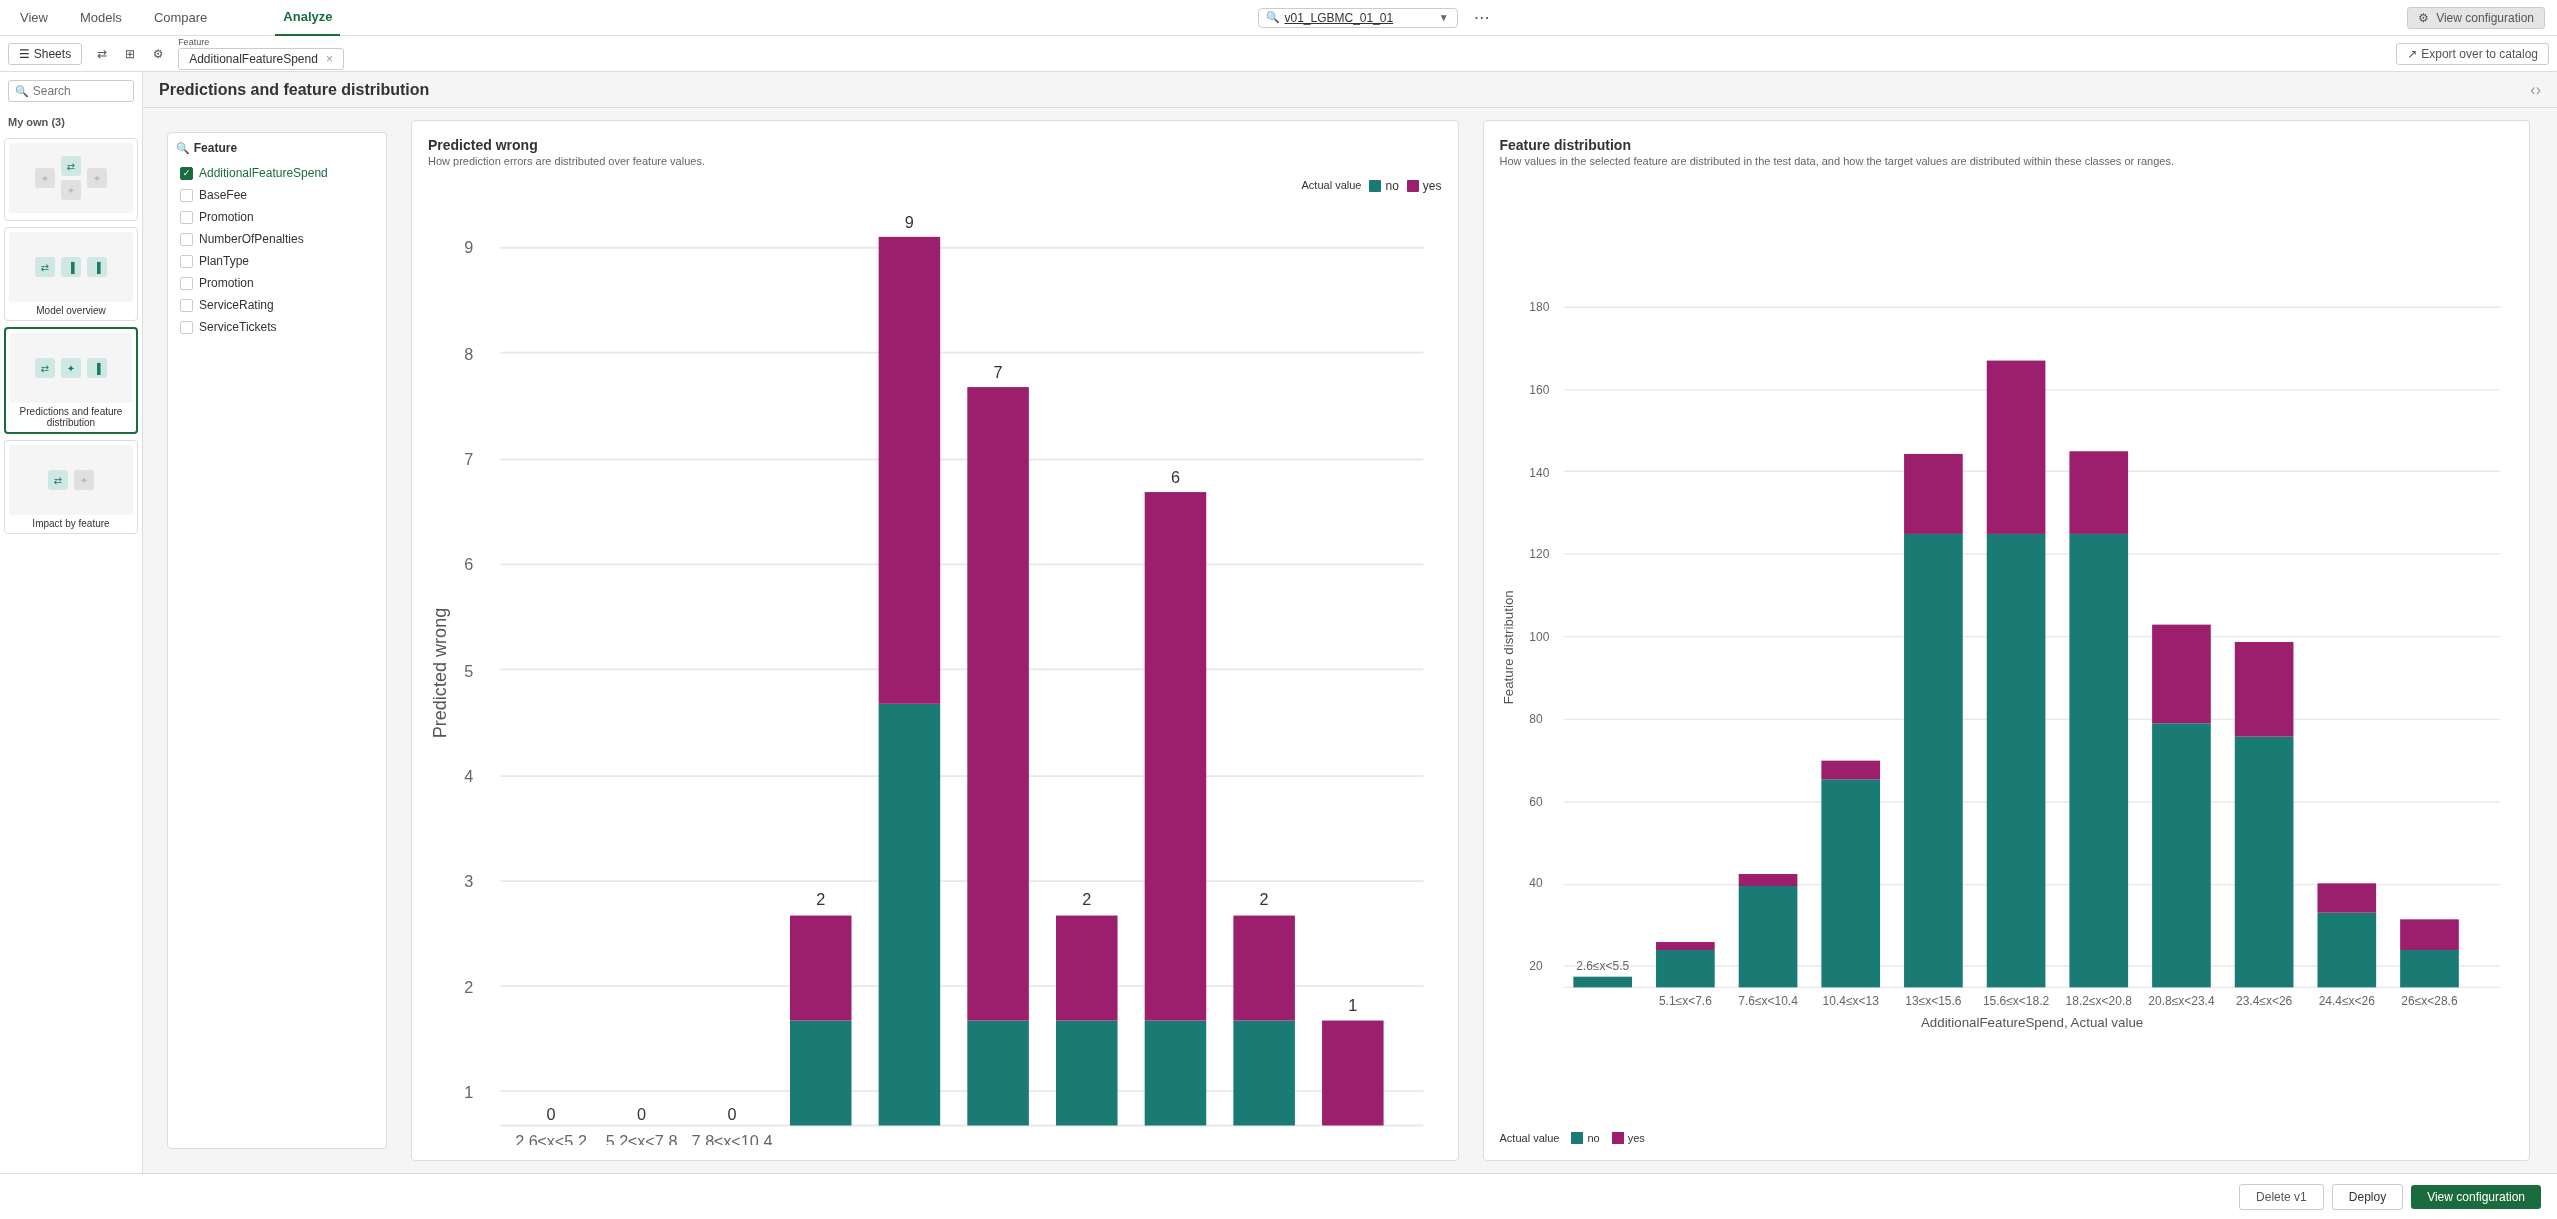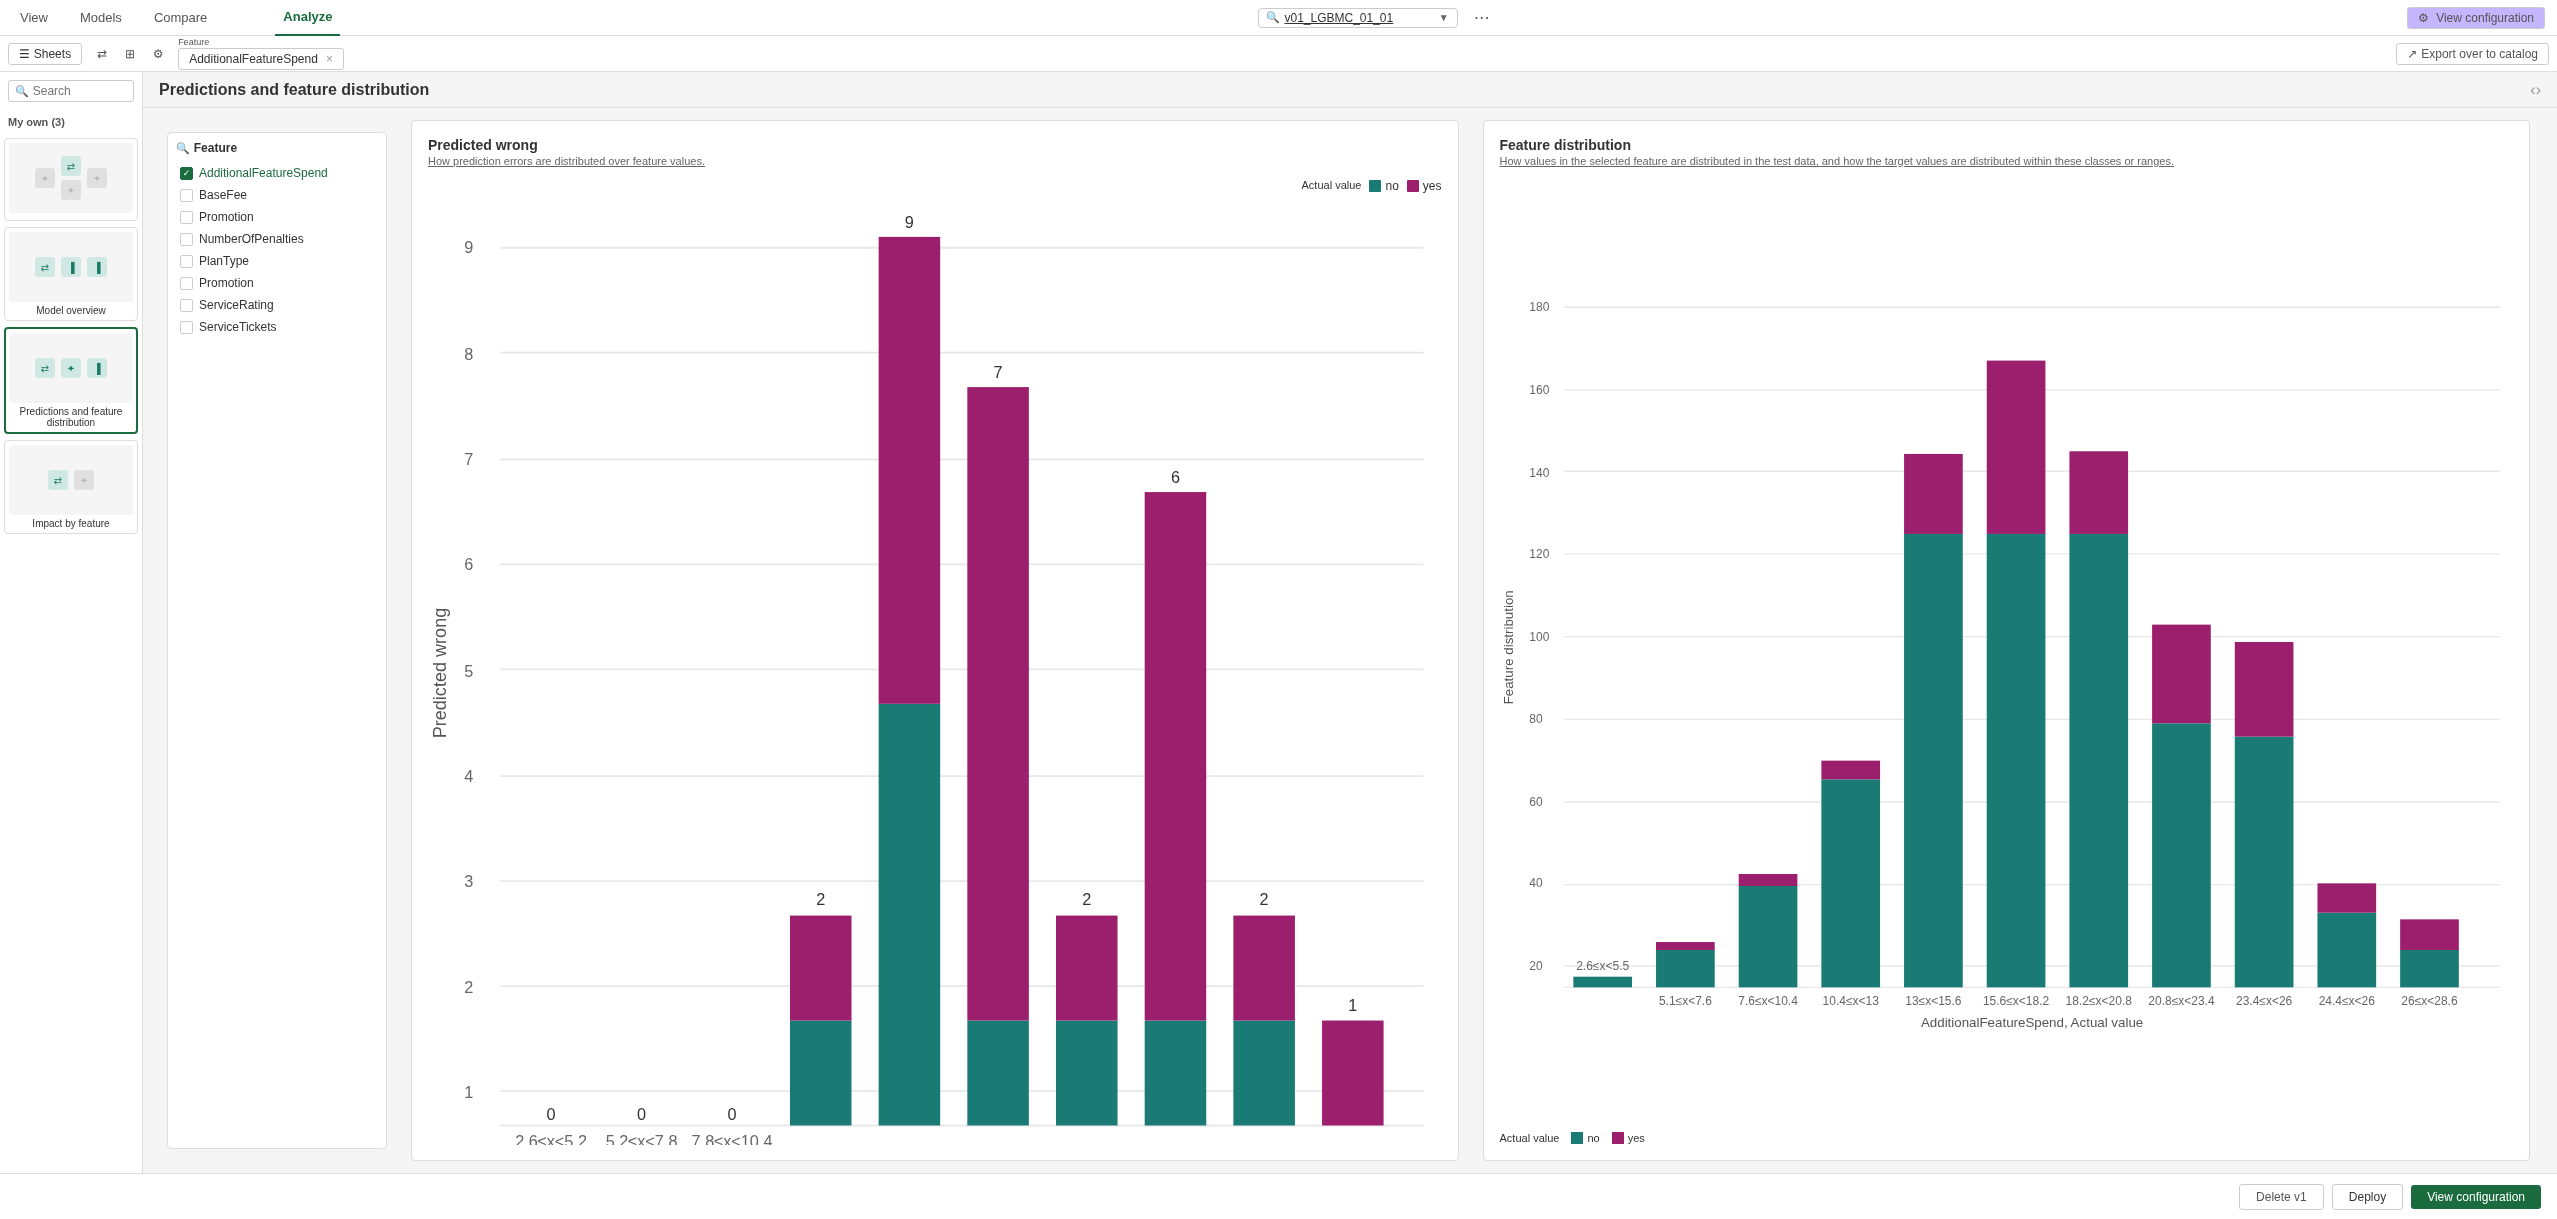--- a/index.html
+++ b/index.html
@@ -5,21 +5,21 @@
     * { box-sizing: border-box; margin: 0; padding: 0; }
     body { font-family: -apple-system, BlinkMacSystemFont, 'Segoe UI', sans-serif; font-size: 12px; background: #f5f5f5; color: #333; overflow: hidden; width: 2557px; height: 1219px; }
 
     
     .top-nav { display: flex; align-items: center; height: 36px; background: #fff; border-bottom: 1px solid #ddd; padding: 0 12px; gap: 16px; }
     .top-nav-item { font-size: 13px; color: #555; cursor: pointer; padding: 0 8px; height: 36px; display: flex; align-items: center; }
     .top-nav-item.active { color: #1a6c3e; border-bottom: 2px solid #1a6c3e; font-weight: 700; margin-left: 44px; }
     .top-nav-spacer { flex: 1; }
     .model-selector { display: flex; align-items: center; gap: 4px; border: 1px solid #ccc; border-radius: 4px; padding: 2px 8px; font-size: 12px; background: #fff; min-width: 200px; }
     .more-btn { font-size: 16px; color: #555; cursor: pointer; }
-    .view-config-btn { font-size: 12px; color: #555; border: 1px solid #ccc; border-radius: 3px; padding: 3px 10px; cursor: pointer; background: #c4b5fd; }
+    .view-config-btn { font-size: 12px; color: #555; border: 1px solid #ccc; border-radius: 3px; padding: 3px 10px; cursor: pointer; background: #e5e5e5; }
 
     
     .sheets-bar { display: flex; align-items: center; height: 36px; background: #fff; border-bottom: 1px solid #ddd; padding: 0 8px; gap: 8px; }
     .sheets-btn { display: flex; align-items: center; gap: 4px; font-size: 12px; border: 1px solid #ccc; border-radius: 3px; padding: 3px 10px; cursor: pointer; background: #fff; }
     .sheets-icons { display: flex; gap: 4px; }
     .icon-btn { width: 24px; height: 24px; display: flex; align-items: center; justify-content: center; cursor: pointer; border-radius: 3px; color: #555; }
     .tab-item { display: flex; align-items: center; gap: 4px; font-size: 12px; border: 1px solid #ccc; border-radius: 3px; padding: 3px 10px; background: #fff; cursor: pointer; position: relative; }
     .tab-item .close-x { color: #999; cursor: pointer; margin-left: 4px; }
     .spacer { flex: 1; }
     .export-btn { font-size: 12px; color: #555; border: 1px solid #ccc; border-radius: 3px; padding: 3px 10px; cursor: pointer; background: #fff; display: flex; align-items: center; gap: 4px; }
@@ -49,21 +49,21 @@
     .feature-panel-title { font-size: 12px; font-weight: 600; margin-bottom: 8px; display: flex; align-items: center; gap: 4px; }
     .feature-list { display: flex; flex-direction: column; gap: 2px; }
     .feature-item { display: flex; align-items: center; gap: 6px; padding: 3px 4px; border-radius: 3px; font-size: 12px; cursor: pointer; }
     .feature-item .checkbox { width: 13px; height: 13px; border: 1px solid #ccc; border-radius: 2px; display: flex; align-items: center; justify-content: center; }
     .feature-item .checkbox.checked { background: #1a6c3e; border-color: #1a6c3e; color: #fff; font-size: 9px; }
     .feature-item-label { color: #333; }
     .feature-item-label.active { color: #1a6c3e; font-weight: 500; }
     .chart-panel { background: #fff; border: 1px solid #ddd; border-radius: 4px; flex: 1; padding: 16px; display: flex; flex-direction: column; overflow: hidden; margin-right: 12px; }
     .chart-panel:last-child { margin-right: 15px; }
     .chart-panel-title { font-size: 14px; font-weight: 600; color: #333; margin-bottom: 2px; }
-    .chart-panel-subtitle { font-size: 11px; color: #666; margin-bottom: 12px; text-decoration: underline; }
+    .chart-panel-subtitle { font-size: 11px; color: #666; margin-bottom: 12px; }
     .legend-item { display: flex; align-items: center; gap: 4px; }
     .legend-dot { width: 12px; height: 12px; border-radius: 1px; }
     .teal-color { background: #1a7a74; }
     .purple-color { background: #9c1f6e; }
 
     
     .bottom-bar { display: flex; align-items: center; justify-content: flex-end; height: 46px; background: #fff; border-top: 1px solid #ddd; padding: 0 16px; gap: 8px; }
     .delete-btn { font-size: 12px; color: #555; border: 1px solid #ccc; border-radius: 3px; padding: 5px 16px; cursor: pointer; background: #fff; }
     .deploy-btn { font-size: 12px; color: #333; border: 1px solid #ccc; border-radius: 3px; padding: 5px 16px; cursor: pointer; background: #fff; }
     .view-config-green { font-size: 12px; color: #fff; border: none; border-radius: 3px; padding: 5px 16px; cursor: pointer; background: #1a6c3e; font-weight: 500; }

